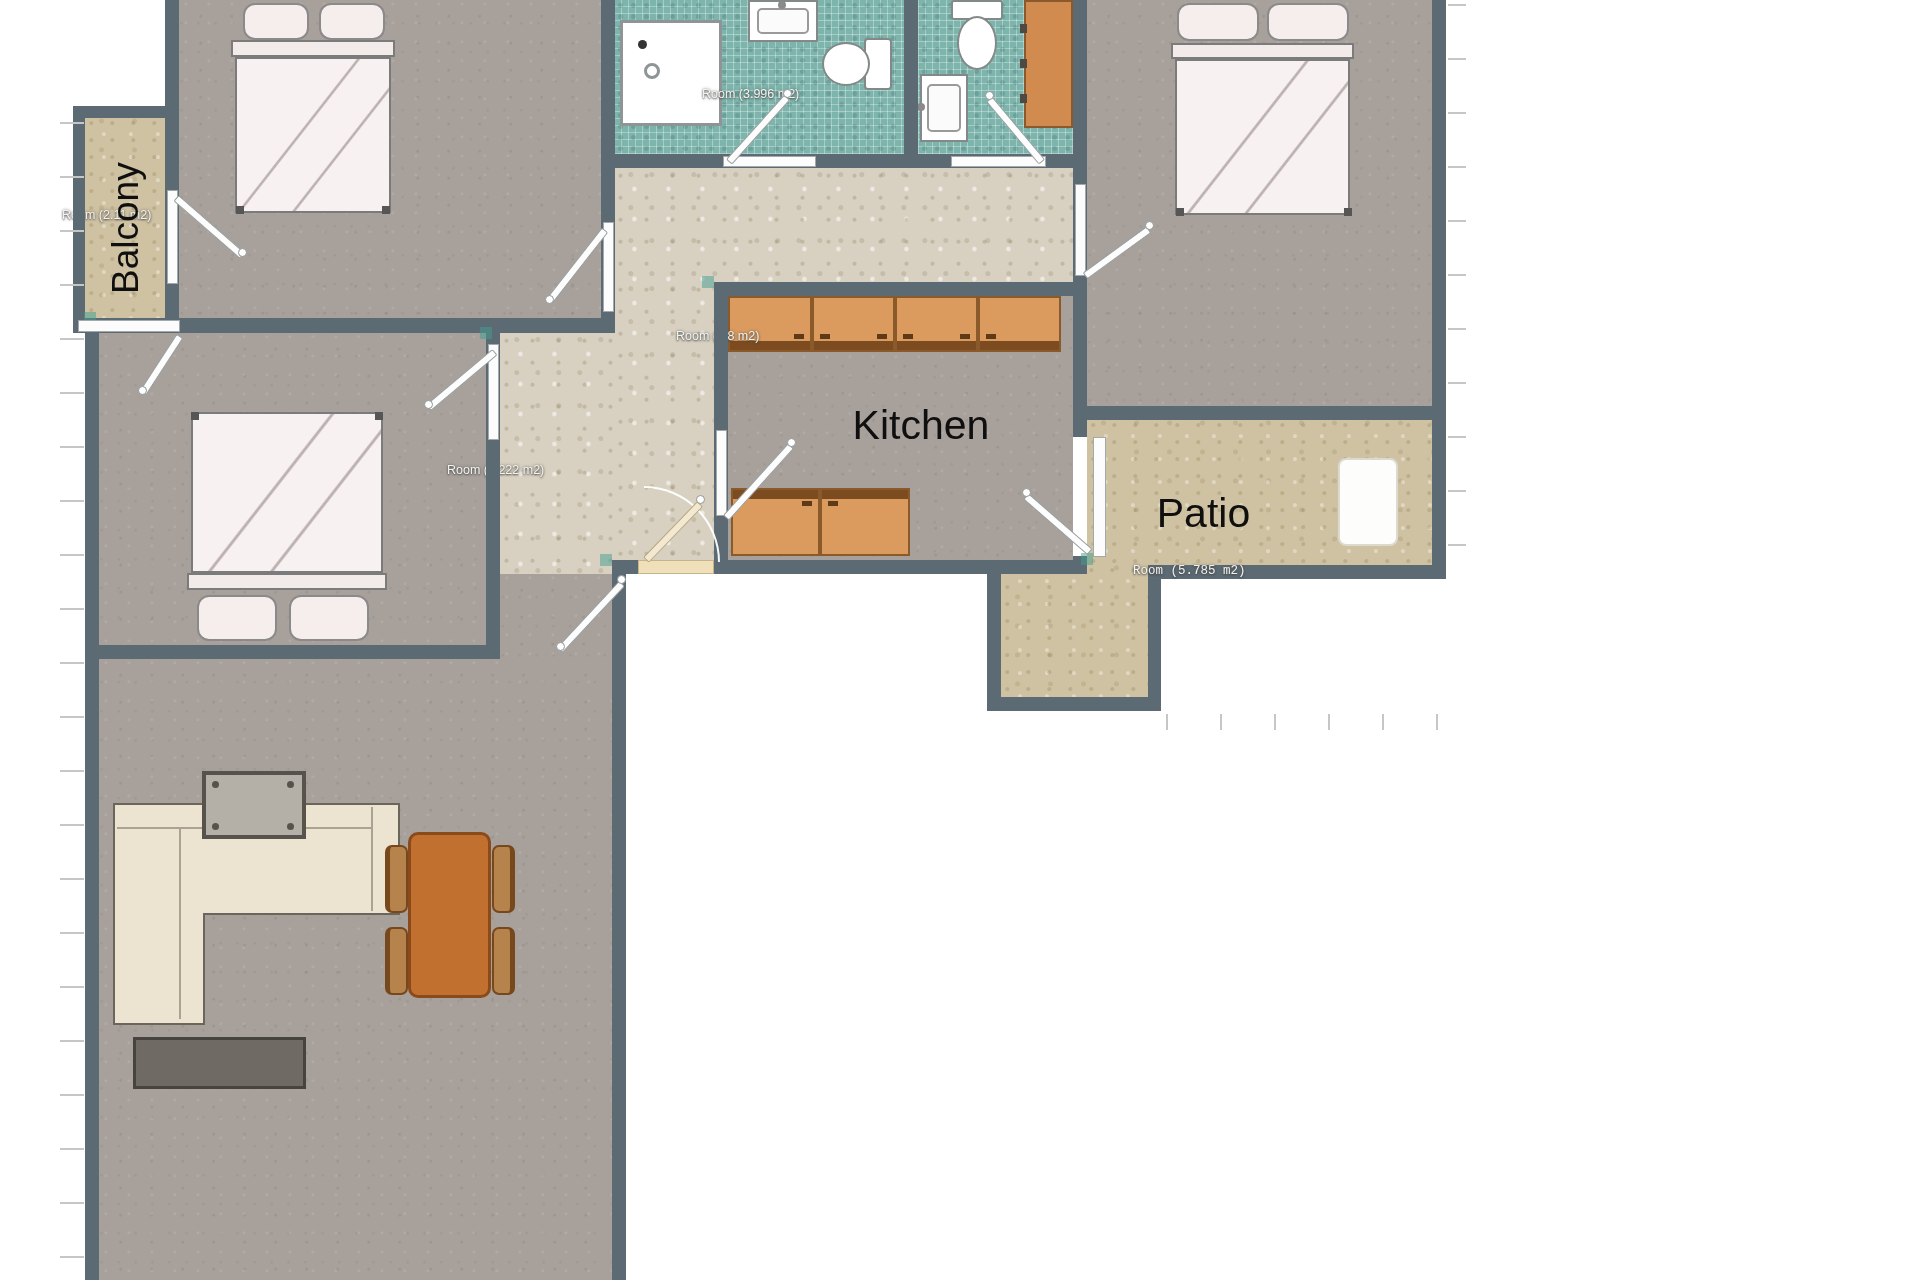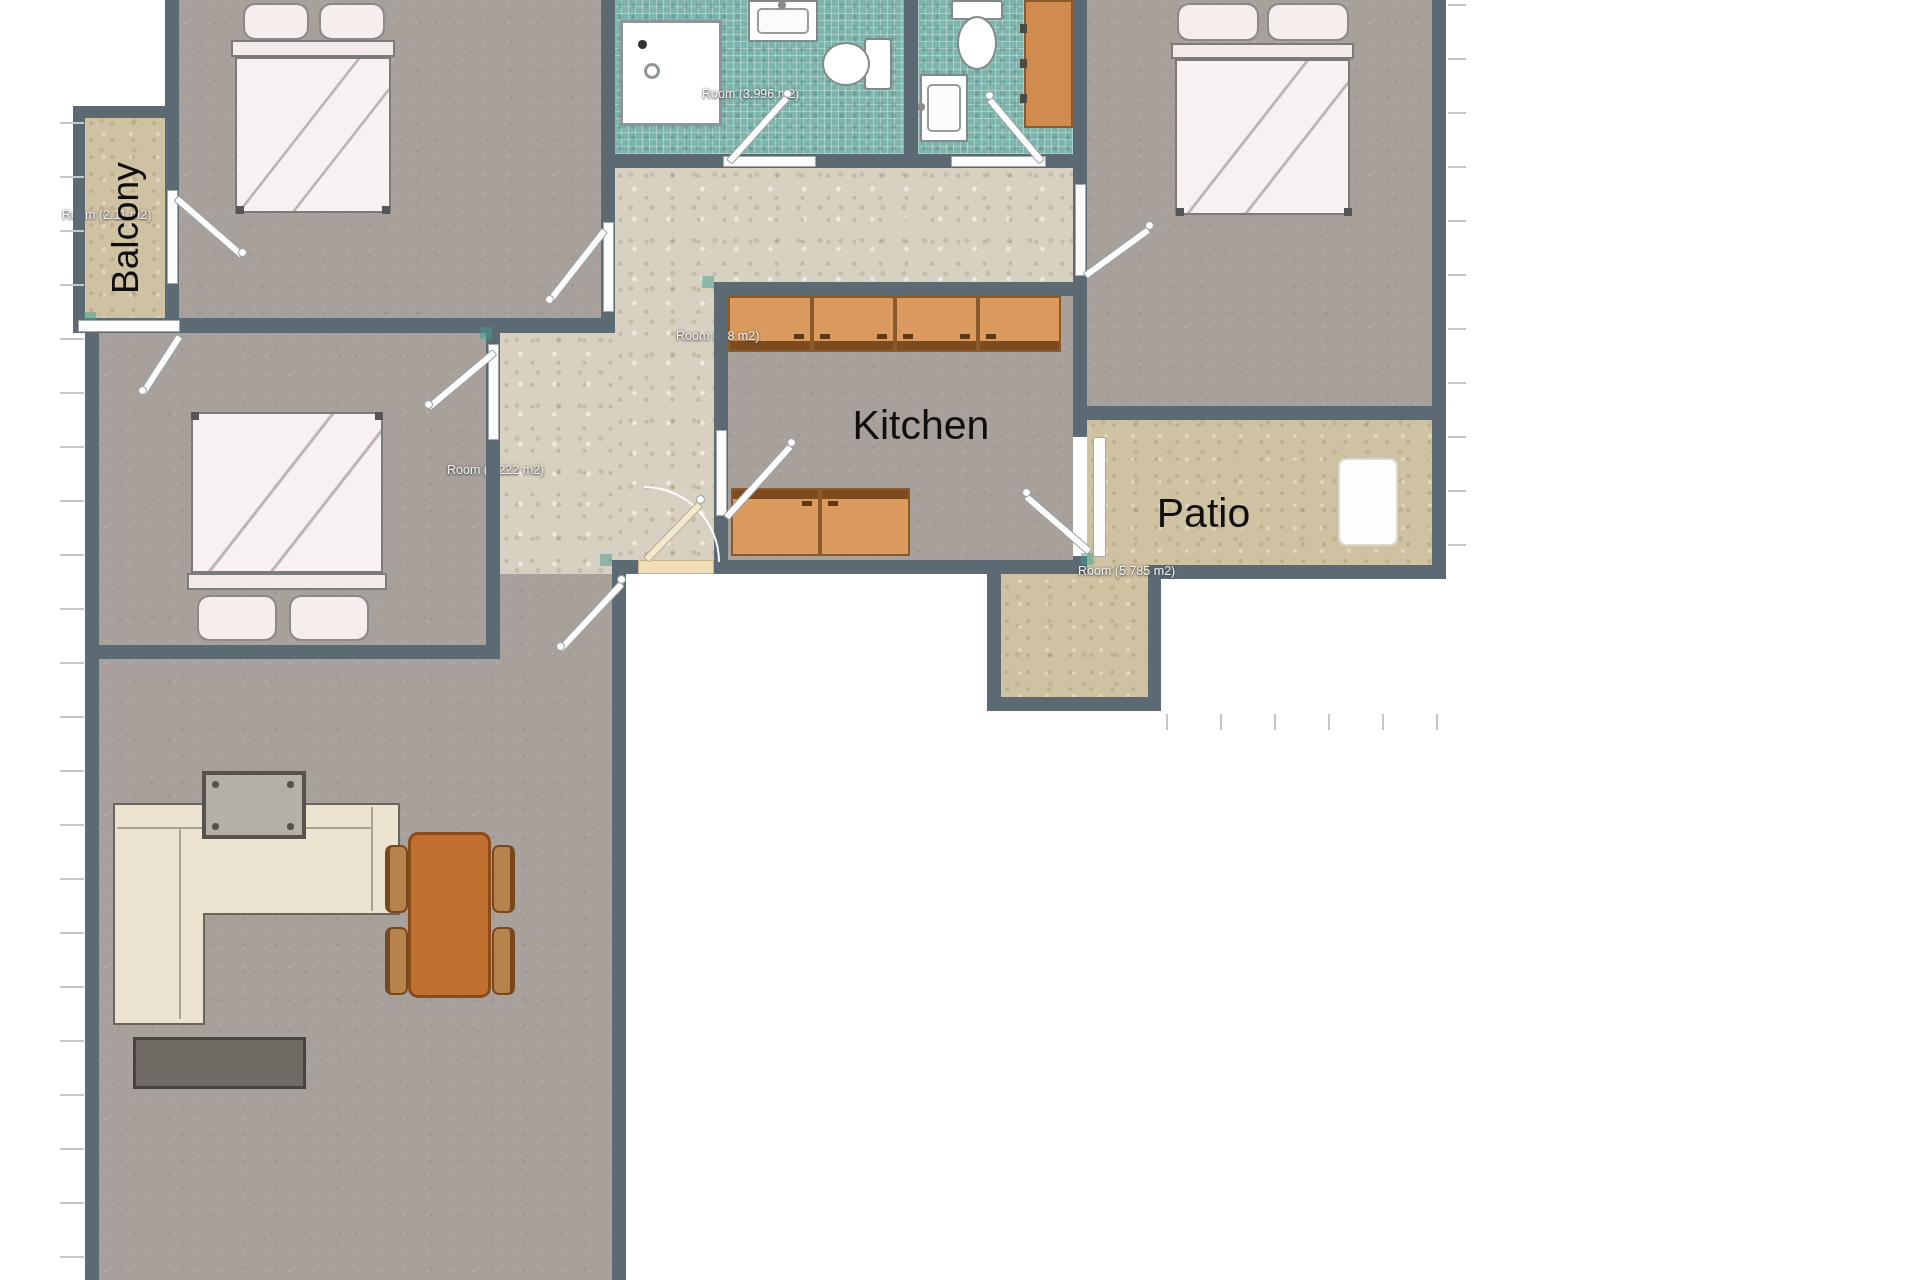--- a/index.html
+++ b/index.html
@@ -237,21 +237,21 @@
   <div class="leaf" style="left:1090px;top:548px;width:85px;transform:rotate(-139deg);"></div>
   <div class="knob" style="left:1022px;top:488px;"></div>
   <div class="leaf" style="left:560px;top:646px;width:91px;transform:rotate(-47deg);"></div>
   <div class="knob" style="left:556px;top:642px;"></div>
   <div class="knob" style="left:617px;top:575px;"></div>
 
   <div class="abs arc" style="left:644px;top:486px;width:74px;height:74px;"></div>
   <div class="leaf" style="left:646px;top:556px;width:78px;transform:rotate(-46deg);background:#f3e9d2;border-color:#b9a87c;"></div>
   <div class="knob" style="left:696px;top:495px;"></div>
 
-  <div class="abs tag" style="left:1078px;top:564px;">Room (5.785 m2)</div>
+  <div class="abs tag" style="left:1133px;top:564px;font-family:Liberation Mono, monospace;">Room (5.785 m2)</div>
 
   <div class="abs biglabel" style="left:95px;top:128px;width:62px;height:200px;font-size:37px;writing-mode:vertical-rl;transform:rotate(180deg);">Balcony</div>
   <div class="abs biglabel" style="left:836px;top:402px;width:170px;height:46px;font-size:41px;">Kitchen</div>
   <div class="abs biglabel" style="left:1146px;top:490px;width:115px;height:46px;font-size:41px;">Patio</div>
 
   <div class="abs ruler-h" style="left:60px;top:122px;width:24px;height:1158px;"></div>
   <div class="abs ruler-h" style="left:1448px;top:4px;width:18px;height:576px;"></div>
   <div class="abs ruler-v" style="left:1166px;top:714px;width:280px;height:16px;"></div>
 
 </div>

